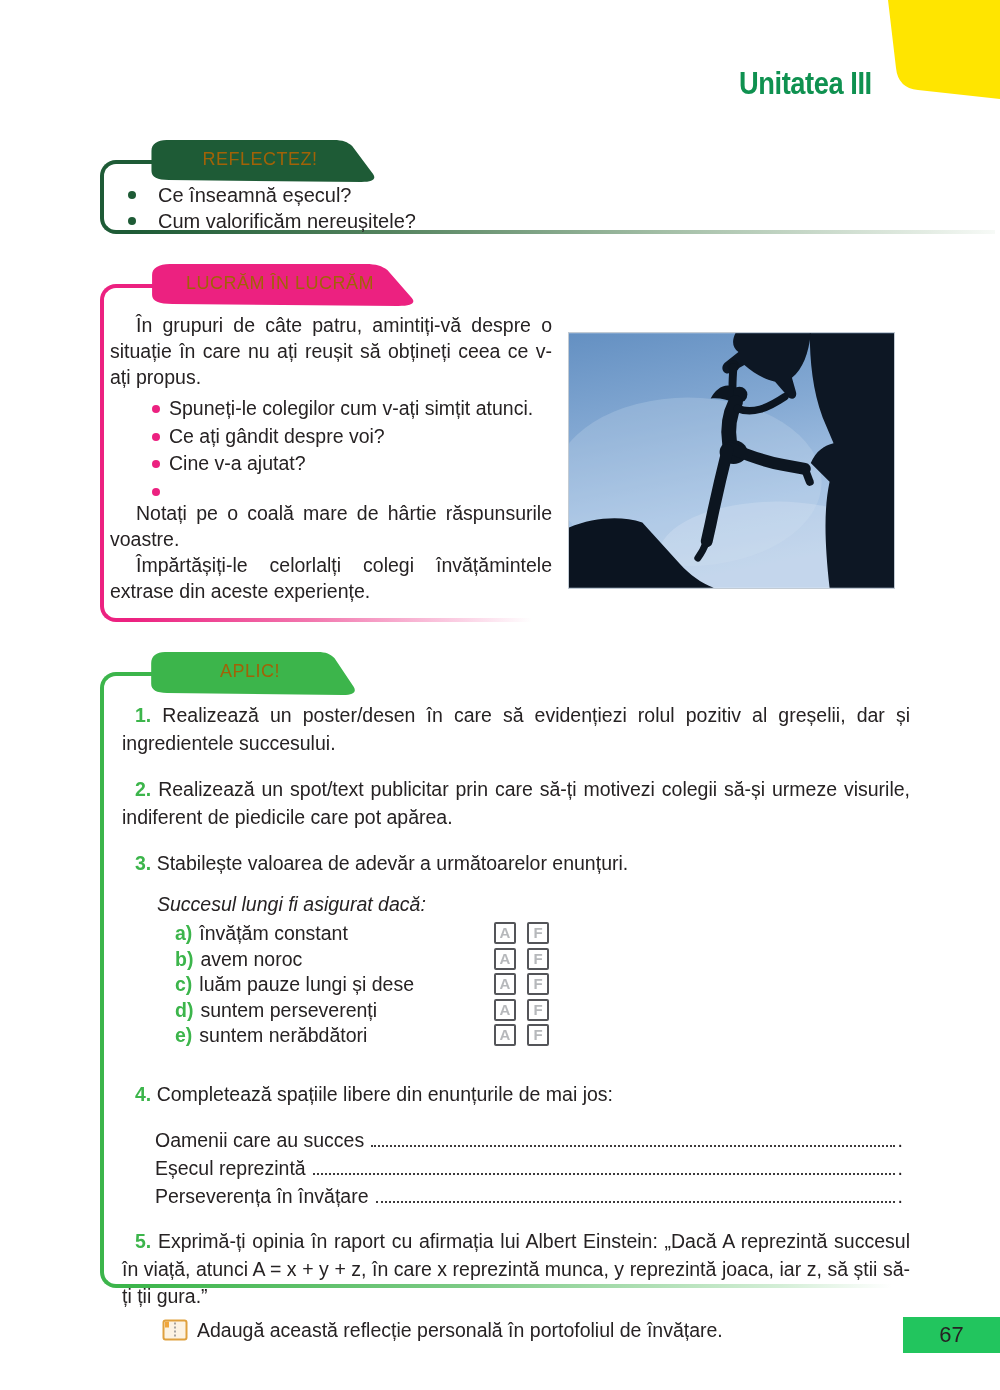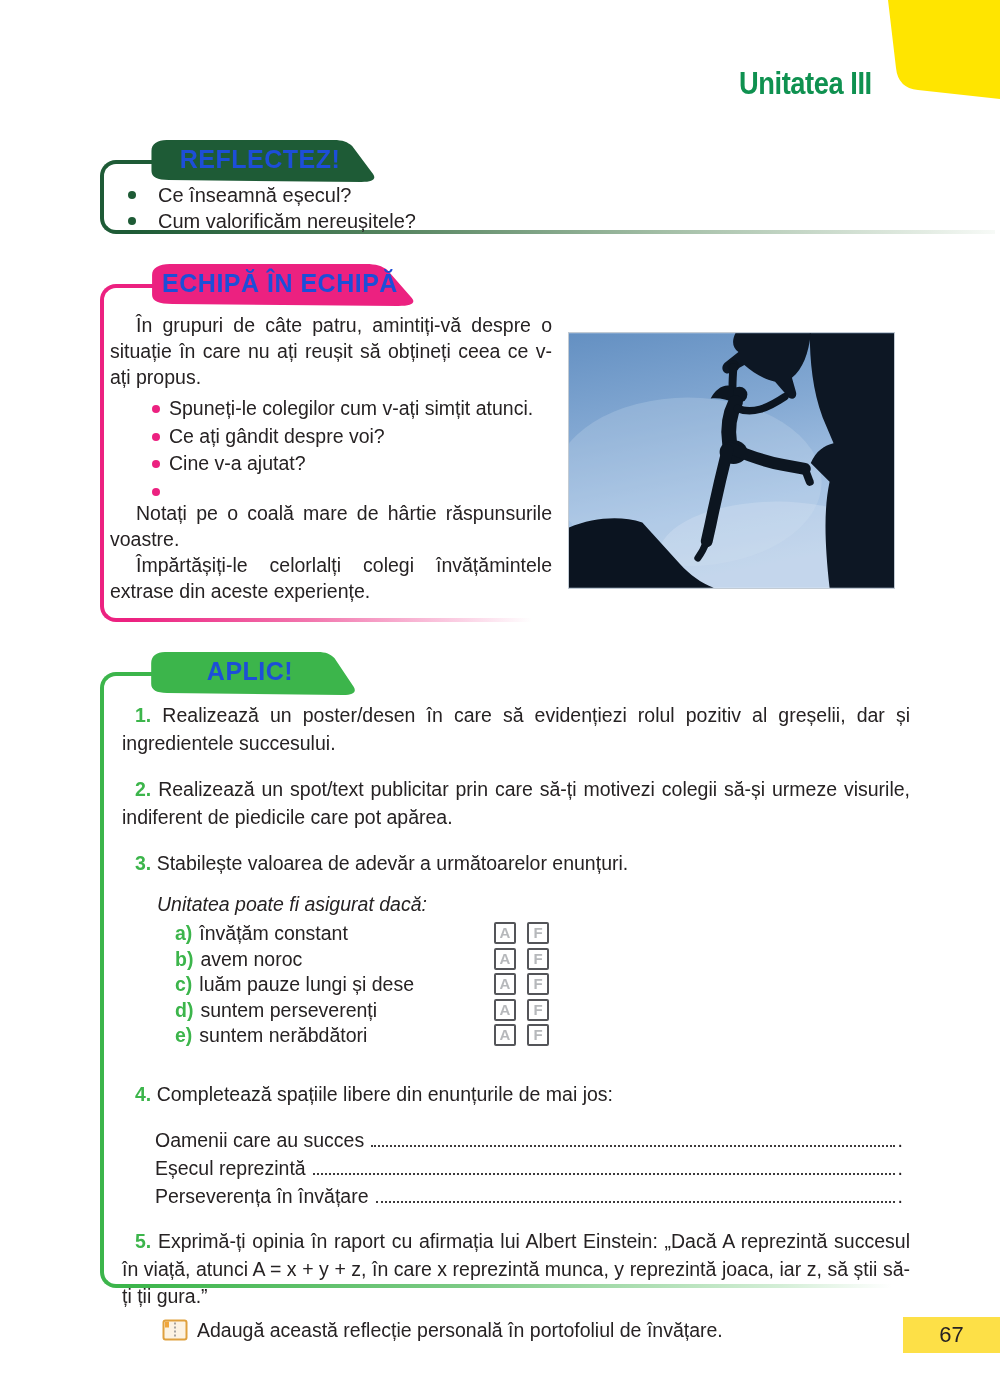--- a/index.html
+++ b/index.html
@@ -11,22 +11,22 @@
   
   .corner-svg { position:absolute; top:0; right:0; width:114px; height:100px; }
   .unit-title { position:absolute; top:66px; right:128px; font-size:31px; font-weight:bold;
                 color:#0f9150; transform:scaleX(0.88); transform-origin:right center;
                 letter-spacing:-0.5px; white-space:nowrap; }
 
   
   .banner { position:absolute; }
   .banner svg { position:absolute; inset:0; width:100%; height:100%; }
   .banner .banner-label { position:absolute; inset:0 14px 4px 6px; display:flex;
-          align-items:center; justify-content:center; color:#1d4ed8; font-weight:bold;
-          font-size:25px; letter-spacing:0.5px; white-space:nowrap; }
+          align-items:center; justify-content:center; color:#a16207; font-weight:normal;
+          font-size:18px; letter-spacing:0.5px; white-space:nowrap; }
   .banner-reflect { left:148px; top:138px; width:232px; height:46px; }
   .banner-team    { left:148px; top:262px; width:272px; height:46px; }
   .banner-apply   { left:148px; top:650px; width:212px; height:47px; }
 
   
   .bracket { position:absolute; left:100px; width:58px; border:4px solid;
              border-right:none; border-radius:16px 0 0 16px; }
   .bracket-reflect { top:160px; height:74px; border-color:#1e5b36; }
   .bracket-team    { top:284px; height:338px; border-color:#ec2180; }
   .bracket-apply   { top:672px; height:616px; border-color:#3cb54b; }
@@ -75,21 +75,21 @@
   .ex4 { margin-top:32px; }
   .fill-row { display:flex; align-items:baseline; margin-left:33px; width:748px;
               height:28px; text-align:left; }
   .fill-label { white-space:nowrap; }
   .leader { flex:1; border-bottom:2.5px dotted #3d3a3b; margin:0 3px 5px 7px; }
   .ex5 { margin-top:17px; margin-bottom:6px; }
   .portfolio-row { display:flex; align-items:center; gap:9px; margin-left:40px; text-align:right; }
 
   
   .page-number-badge { position:absolute; left:903px; top:1317px; width:97px; height:36px;
-      background:#fde047; display:flex; align-items:center; justify-content:center;
+      background:#22c55e; display:flex; align-items:center; justify-content:center;
       font-size:22px; color:#262223; }
 </style>
 </head>
 <body>
 
 <div class="page">
 
   <svg class="corner-svg" viewBox="0 0 114 100">
     <path d="M2,0 L114,0 L114,99 L32,90 Q12,88 10,68 L2,0 Z" fill="#ffe500"></path>
   </svg>
@@ -111,21 +111,21 @@
     <span class="dot dot-green"></span>
     <span class="question-text">Cum valorificăm nereușitele?</span>
   </div>
 
   <div class="bracket bracket-team"></div>
   <div class="fade-line fade-team"></div>
   <div class="banner banner-team">
     <svg viewBox="0 0 100 46" preserveAspectRatio="none">
       <path d="M8,2 H80 C84,2 86,4 88,8 L97,36 C98.5,41 97,44 92,44 L9,42 C4,42 1.5,39 1.5,33 V13 C1.5,6 4,2 8,2 Z" fill="#ec2180"></path>
     </svg>
-    <span class="banner-label">ECHIPĂ ÎN ECHIPĂ</span>
+    <span class="banner-label">LUCRĂM ÎN LUCRĂM</span>
   </div>
 
   <div class="team-text">
     <p class="indent">În grupuri de câte patru, amintiți-vă despre o situație în care nu ați reușit să obțineți ceea ce v-ați propus.</p>
     <ul class="team-list">
       <li>
           <span class="dot dot-pink"></span>
           <span>Spuneți-le colegilor cum v-ați simțit atunci.</span>
         </li>
       <li>
@@ -186,21 +186,21 @@
   </div>
 
   <div class="exwrap">
 
     <p class="ex"><span class="ex-num">1.</span> <span>Realizează un poster/desen în care să evidențiezi rolul pozitiv al greșelii, dar și ingredientele succesului.</span></p>
 
     <p class="ex"><span class="ex-num">2.</span> <span>Realizează un spot/text publicitar prin care să-ți motivezi colegii să-și urmeze visurile, indiferent de piedicile care pot apărea.</span></p>
 
     <p class="ex"><span class="ex-num">3.</span> <span>Stabilește valoarea de adevăr a următoarelor enunțuri.</span></p>
 
-    <p class="truth-intro">Unitatea poate fi asigurat dacă:</p>
+    <p class="truth-intro">Succesul lungi fi asigurat dacă:</p>
 
     <div class="truth-row">
       <span class="truth-letter">a)</span>
       <span>învățăm constant</span>
       <span class="answer-boxes">
         <span class="abox">A</span>
         <span class="abox">F</span>
       </span>
     </div>
     <div class="truth-row">

